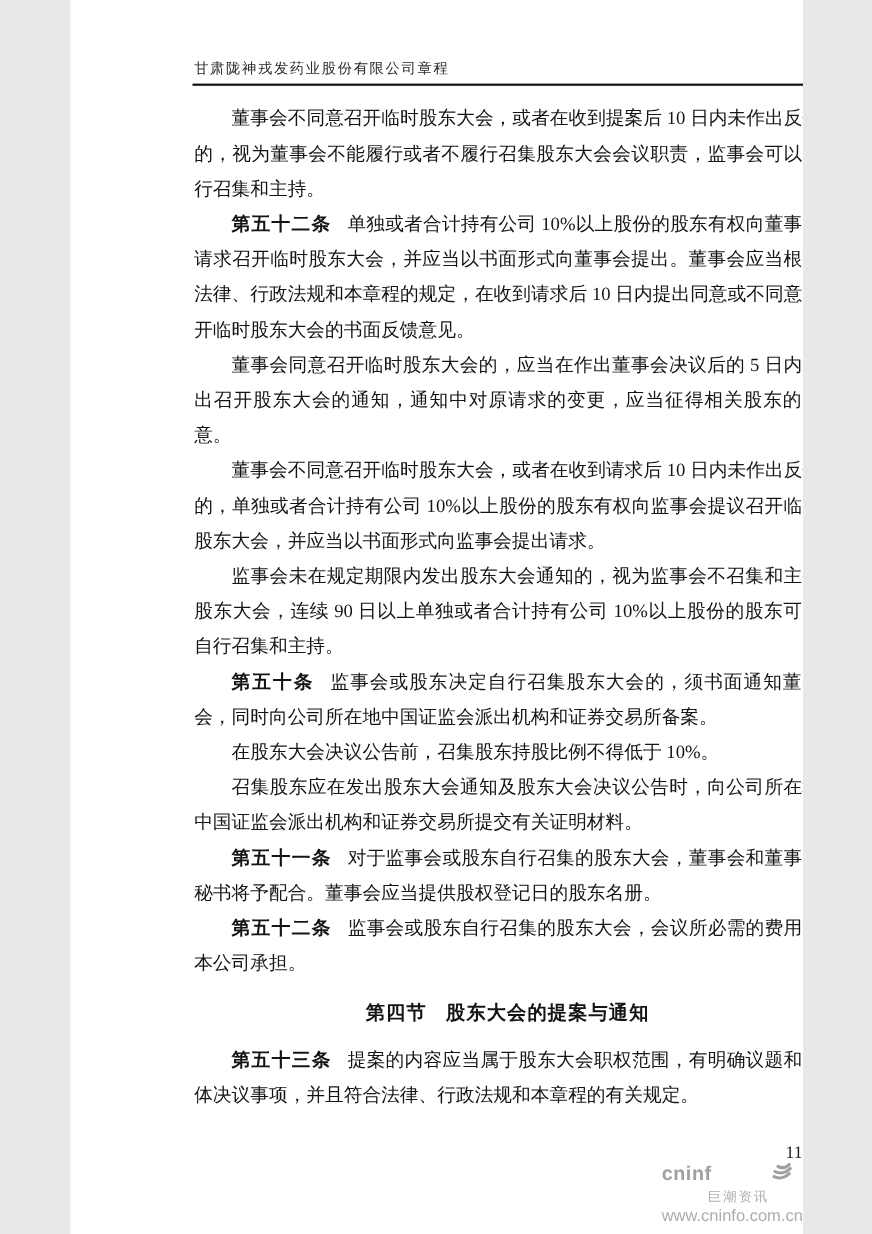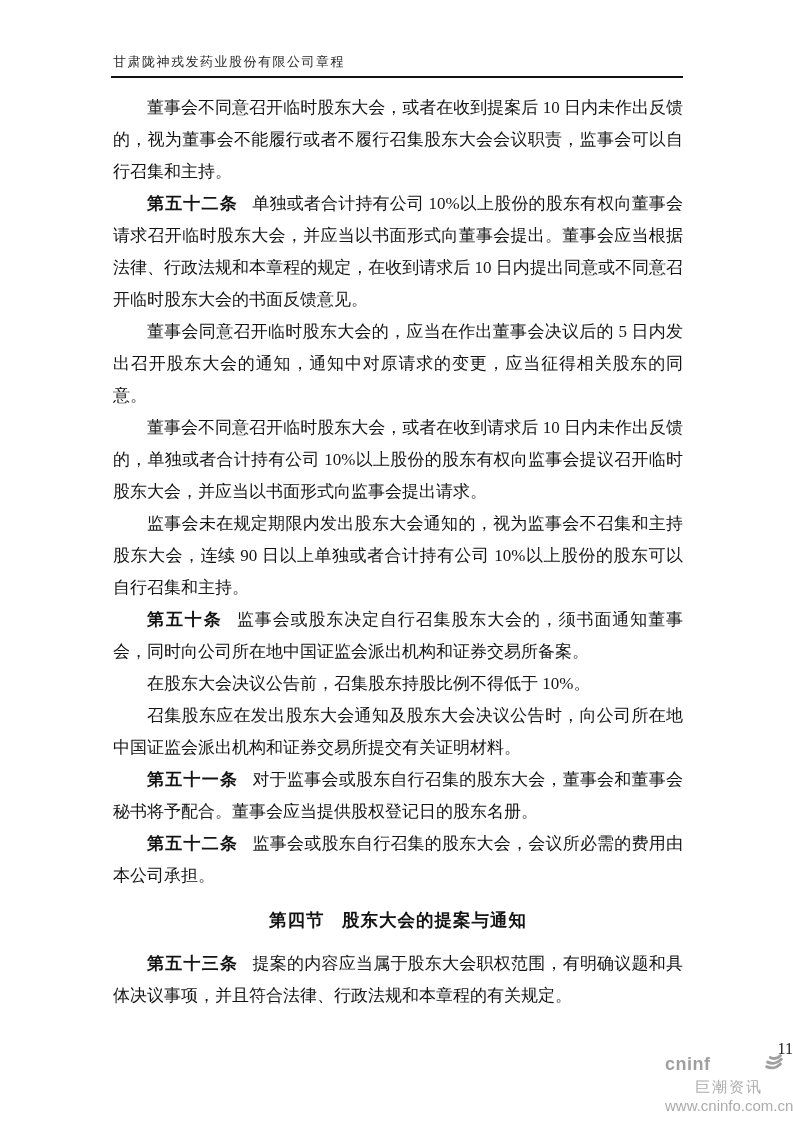--- a/index.html
+++ b/index.html
@@ -1,19 +1,19 @@
 <!DOCTYPE html>
 <html><head>
 <meta charset="utf-8">
 <style>
   * { box-sizing: border-box; }
   html, body { margin: 0; padding: 0; background: #e8e8e8; }
   .page {
     position: relative;
-    width: 793px;
+    width: 666px;
     height: 1122px;
     margin: 0 auto;
     background: #ffffff;
     font-family: "Liberation Serif", "DejaVu Serif", serif;
     color: #141414;
     overflow: hidden;
   }
   .header {
     position: absolute;
     left: 113px;
@@ -84,21 +84,21 @@
     justify-content: space-between;
     gap: 2px;
   }
   .brand-text {
     font-size: 18px;
     font-weight: bold;
     color: #a0a0a0;
     letter-spacing: 0.5px;
   }
   .brand-cn {
-    font-size: 15px;
+    font-size: 12px;
     color: #ababab;
     margin-top: 1px;
     margin-right: 22px;
     letter-spacing: 2px;
   }
   .brand-url {
     font-size: 15px;
     color: #ababab;
     margin-top: 2px;
   }

